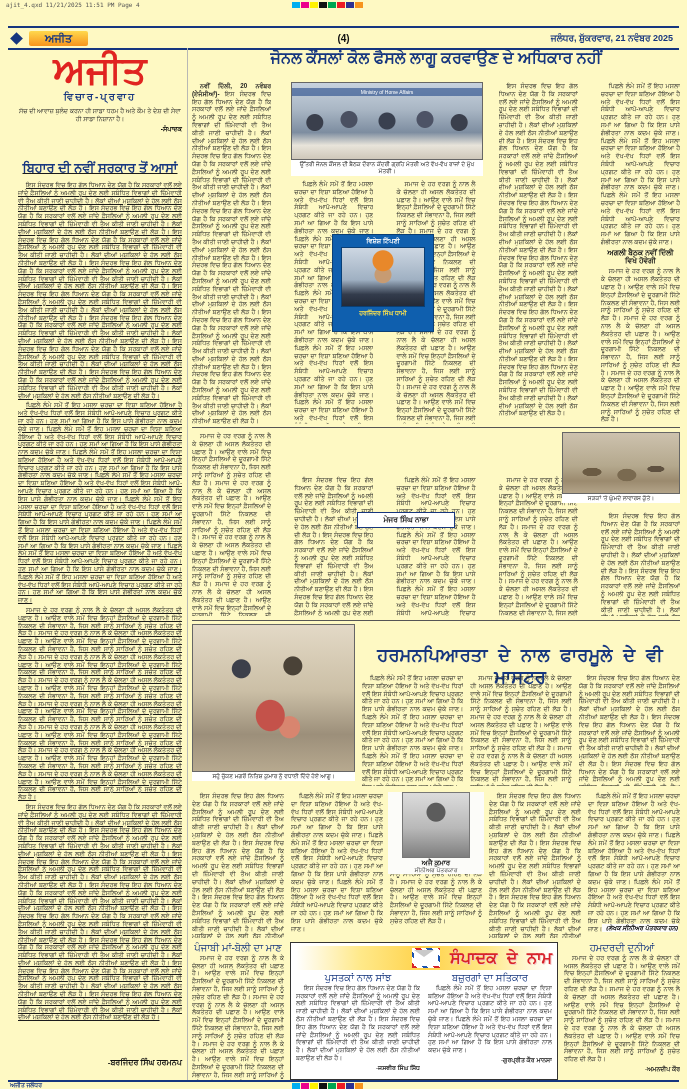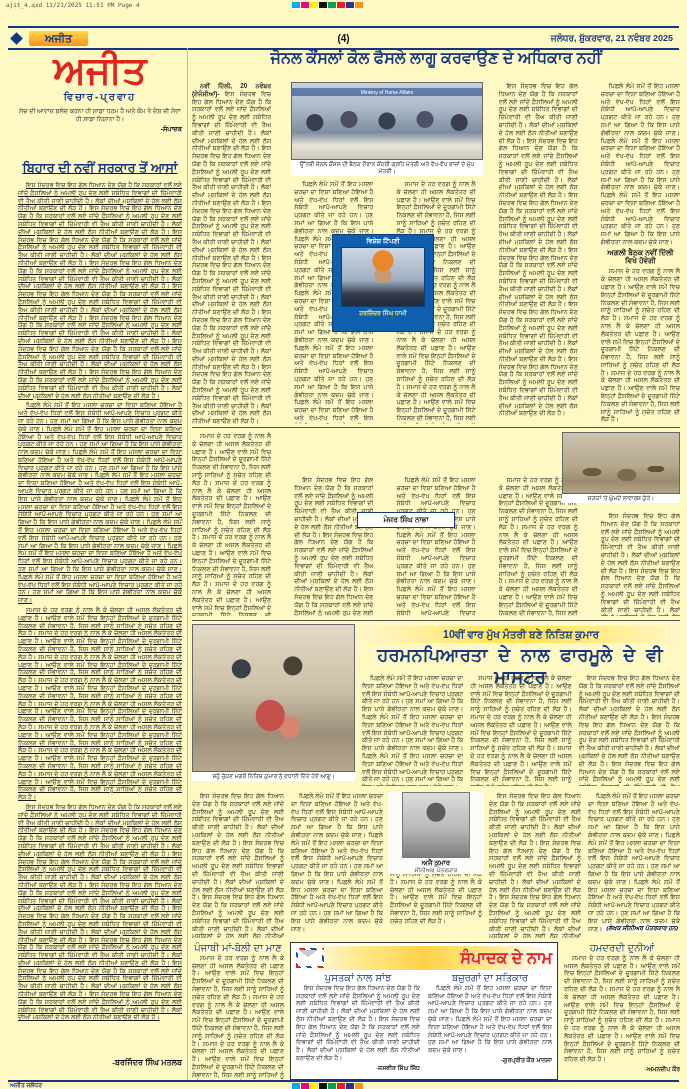--- a/index.html
+++ b/index.html
@@ -133,22 +133,22 @@
   .author-role{ font-size:6px; color:#333; }
   .attr{ position:absolute; right:2px; top:300px; font-size:6.2px; font-style:italic;
     font-weight:bold; background:#fcfcf9; padding-left:4px; }
 
   
   .letters-left{ position:absolute; left:192px; top:942px; width:92px; height:138px; overflow:hidden; }
   .letter-heading{ font-size:10px; font-weight:normal; color:var(--navy); text-align:center; margin:2px 0; text-indent:0; }
   .letter-sig{ font-size:6.2px; font-weight:bold; text-align:right; margin-top:1px; }
   .letters-box{ position:absolute; left:290px; top:942px; width:268px; height:138px;
     border:1.5px solid #333; box-sizing:border-box; padding:3px 5px; background:#fff; }
-  .letters-header{ display:flex; align-items:center; justify-content:space-between; gap:10px;
-    background:linear-gradient(90deg,#fff 0%,#ffe98a 25%,#ffd24a 50%,#ffe98a 75%,#fff 100%); padding:2px 0; }
+  .letters-header{ display:flex; align-items:center; justify-content:flex-end; gap:10px;
+    background:linear-gradient(90deg,#fff 0%,#ffe98a 25%,#ffd24a 50%,#ffe98a 75%,#fff 100%); padding:2px 0;font-family:Liberation Mono, monospace; }
   .letters-title{ color:var(--red); font-size:16px; font-weight:bold; text-shadow:1px 1px 0 #f4c8c8; }
   .envelope{ width:24px; height:16px; background:#fff; position:relative;
     border:2px solid; border-image:repeating-linear-gradient(45deg,#d8232a 0 4px,#fff 4px 8px,#1b53b0 8px 12px,#fff 12px 16px) 2; }
   .envelope::before{ content:""; position:absolute; left:0; top:0;
     border-left:10px solid transparent; border-right:10px solid transparent; border-top:7px solid #c9c9c9; }
   .letters-cols{ display:flex; gap:8px; height:98px; margin-top:2px; overflow:hidden; }
   .letters-right{ position:absolute; left:564px; top:942px; width:116px; height:138px; overflow:hidden; }
 </style>
 </head>
 <body>
@@ -181,21 +181,21 @@
     <div class="masthead-sig">-ਸੰਪਾਦਕ</div>
   </div>
 
   <div class="editorial small">
     <div class="editorial-heading">ਬਿਹਾਰ ਦੀ ਨਵੀਂ ਸਰਕਾਰ ਤੋਂ ਆਸਾਂ</div>
     <p>ਇਸ ਸੰਦਰਭ ਵਿਚ ਇਹ ਗੱਲ ਧਿਆਨ ਦੇਣ ਯੋਗ ਹੈ ਕਿ ਸਰਕਾਰਾਂ ਵਲੋਂ ਲਏ ਜਾਂਦੇ ਫ਼ੈਸਲਿਆਂ ਨੂੰ ਅਮਲੀ ਰੂਪ ਦੇਣ ਲਈ ਸਬੰਧਿਤ ਵਿਭਾਗਾਂ ਦੀ ਜ਼ਿੰਮੇਵਾਰੀ ਵੀ ਤੈਅ ਕੀਤੀ ਜਾਣੀ ਚਾਹੀਦੀ ਹੈ। ਲੋਕਾਂ ਦੀਆਂ ਮੁਸ਼ਕਿਲਾਂ ਦੇ ਹੱਲ ਲਈ ਠੋਸ ਨੀਤੀਆਂ ਬਣਾਉਣ ਦੀ ਲੋੜ ਹੈ। ਇਸ ਸੰਦਰਭ ਵਿਚ ਇਹ ਗੱਲ ਧਿਆਨ ਦੇਣ ਯੋਗ ਹੈ ਕਿ ਸਰਕਾਰਾਂ ਵਲੋਂ ਲਏ ਜਾਂਦੇ ਫ਼ੈਸਲਿਆਂ ਨੂੰ ਅਮਲੀ ਰੂਪ ਦੇਣ ਲਈ ਸਬੰਧਿਤ ਵਿਭਾਗਾਂ ਦੀ ਜ਼ਿੰਮੇਵਾਰੀ ਵੀ ਤੈਅ ਕੀਤੀ ਜਾਣੀ ਚਾਹੀਦੀ ਹੈ। ਲੋਕਾਂ ਦੀਆਂ ਮੁਸ਼ਕਿਲਾਂ ਦੇ ਹੱਲ ਲਈ ਠੋਸ ਨੀਤੀਆਂ ਬਣਾਉਣ ਦੀ ਲੋੜ ਹੈ। ਇਸ ਸੰਦਰਭ ਵਿਚ ਇਹ ਗੱਲ ਧਿਆਨ ਦੇਣ ਯੋਗ ਹੈ ਕਿ ਸਰਕਾਰਾਂ ਵਲੋਂ ਲਏ ਜਾਂਦੇ ਫ਼ੈਸਲਿਆਂ ਨੂੰ ਅਮਲੀ ਰੂਪ ਦੇਣ ਲਈ ਸਬੰਧਿਤ ਵਿਭਾਗਾਂ ਦੀ ਜ਼ਿੰਮੇਵਾਰੀ ਵੀ ਤੈਅ ਕੀਤੀ ਜਾਣੀ ਚਾਹੀਦੀ ਹੈ। ਲੋਕਾਂ ਦੀਆਂ ਮੁਸ਼ਕਿਲਾਂ ਦੇ ਹੱਲ ਲਈ ਠੋਸ ਨੀਤੀਆਂ ਬਣਾਉਣ ਦੀ ਲੋੜ ਹੈ। ਇਸ ਸੰਦਰਭ ਵਿਚ ਇਹ ਗੱਲ ਧਿਆਨ ਦੇਣ ਯੋਗ ਹੈ ਕਿ ਸਰਕਾਰਾਂ ਵਲੋਂ ਲਏ ਜਾਂਦੇ ਫ਼ੈਸਲਿਆਂ ਨੂੰ ਅਮਲੀ ਰੂਪ ਦੇਣ ਲਈ ਸਬੰਧਿਤ ਵਿਭਾਗਾਂ ਦੀ ਜ਼ਿੰਮੇਵਾਰੀ ਵੀ ਤੈਅ ਕੀਤੀ ਜਾਣੀ ਚਾਹੀਦੀ ਹੈ। ਲੋਕਾਂ ਦੀਆਂ ਮੁਸ਼ਕਿਲਾਂ ਦੇ ਹੱਲ ਲਈ ਠੋਸ ਨੀਤੀਆਂ ਬਣਾਉਣ ਦੀ ਲੋੜ ਹੈ। ਇਸ ਸੰਦਰਭ ਵਿਚ ਇਹ ਗੱਲ ਧਿਆਨ ਦੇਣ ਯੋਗ ਹੈ ਕਿ ਸਰਕਾਰਾਂ ਵਲੋਂ ਲਏ ਜਾਂਦੇ ਫ਼ੈਸਲਿਆਂ ਨੂੰ ਅਮਲੀ ਰੂਪ ਦੇਣ ਲਈ ਸਬੰਧਿਤ ਵਿਭਾਗਾਂ ਦੀ ਜ਼ਿੰਮੇਵਾਰੀ ਵੀ ਤੈਅ ਕੀਤੀ ਜਾਣੀ ਚਾਹੀਦੀ ਹੈ। ਲੋਕਾਂ ਦੀਆਂ ਮੁਸ਼ਕਿਲਾਂ ਦੇ ਹੱਲ ਲਈ ਠੋਸ ਨੀਤੀਆਂ ਬਣਾਉਣ ਦੀ ਲੋੜ ਹੈ। ਇਸ ਸੰਦਰਭ ਵਿਚ ਇਹ ਗੱਲ ਧਿਆਨ ਦੇਣ ਯੋਗ ਹੈ ਕਿ ਸਰਕਾਰਾਂ ਵਲੋਂ ਲਏ ਜਾਂਦੇ ਫ਼ੈਸਲਿਆਂ ਨੂੰ ਅਮਲੀ ਰੂਪ ਦੇਣ ਲਈ ਸਬੰਧਿਤ ਵਿਭਾਗਾਂ ਦੀ ਜ਼ਿੰਮੇਵਾਰੀ ਵੀ ਤੈਅ ਕੀਤੀ ਜਾਣੀ ਚਾਹੀਦੀ ਹੈ। ਲੋਕਾਂ ਦੀਆਂ ਮੁਸ਼ਕਿਲਾਂ ਦੇ ਹੱਲ ਲਈ ਠੋਸ ਨੀਤੀਆਂ ਬਣਾਉਣ ਦੀ ਲੋੜ ਹੈ। ਇਸ ਸੰਦਰਭ ਵਿਚ ਇਹ ਗੱਲ ਧਿਆਨ ਦੇਣ ਯੋਗ ਹੈ ਕਿ ਸਰਕਾਰਾਂ ਵਲੋਂ ਲਏ ਜਾਂਦੇ ਫ਼ੈਸਲਿਆਂ ਨੂੰ ਅਮਲੀ ਰੂਪ ਦੇਣ ਲਈ ਸਬੰਧਿਤ ਵਿਭਾਗਾਂ ਦੀ ਜ਼ਿੰਮੇਵਾਰੀ ਵੀ ਤੈਅ ਕੀਤੀ ਜਾਣੀ ਚਾਹੀਦੀ ਹੈ। ਲੋਕਾਂ ਦੀਆਂ ਮੁਸ਼ਕਿਲਾਂ ਦੇ ਹੱਲ ਲਈ ਠੋਸ ਨੀਤੀਆਂ ਬਣਾਉਣ ਦੀ ਲੋੜ ਹੈ। ਇਸ ਸੰਦਰਭ ਵਿਚ ਇਹ ਗੱਲ ਧਿਆਨ ਦੇਣ ਯੋਗ ਹੈ ਕਿ ਸਰਕਾਰਾਂ ਵਲੋਂ ਲਏ ਜਾਂਦੇ ਫ਼ੈਸਲਿਆਂ ਨੂੰ ਅਮਲੀ ਰੂਪ ਦੇਣ ਲਈ ਸਬੰਧਿਤ ਵਿਭਾਗਾਂ ਦੀ ਜ਼ਿੰਮੇਵਾਰੀ ਵੀ ਤੈਅ ਕੀਤੀ ਜਾਣੀ ਚਾਹੀਦੀ ਹੈ। ਲੋਕਾਂ ਦੀਆਂ ਮੁਸ਼ਕਿਲਾਂ ਦੇ ਹੱਲ ਲਈ ਠੋਸ ਨੀਤੀਆਂ ਬਣਾਉਣ ਦੀ ਲੋੜ ਹੈ।</p>
     <p>ਪਿਛਲੇ ਲੰਮੇ ਸਮੇਂ ਤੋਂ ਇਹ ਮਸਲਾ ਚਰਚਾ ਦਾ ਵਿਸ਼ਾ ਬਣਿਆ ਹੋਇਆ ਹੈ ਅਤੇ ਵੱਖ-ਵੱਖ ਧਿਰਾਂ ਵਲੋਂ ਇਸ ਸੰਬੰਧੀ ਆਪੋ-ਆਪਣੇ ਵਿਚਾਰ ਪ੍ਰਗਟ ਕੀਤੇ ਜਾ ਰਹੇ ਹਨ। ਹੁਣ ਸਮਾਂ ਆ ਗਿਆ ਹੈ ਕਿ ਇਸ ਪਾਸੇ ਗੰਭੀਰਤਾ ਨਾਲ ਕਦਮ ਚੁੱਕੇ ਜਾਣ। ਪਿਛਲੇ ਲੰਮੇ ਸਮੇਂ ਤੋਂ ਇਹ ਮਸਲਾ ਚਰਚਾ ਦਾ ਵਿਸ਼ਾ ਬਣਿਆ ਹੋਇਆ ਹੈ ਅਤੇ ਵੱਖ-ਵੱਖ ਧਿਰਾਂ ਵਲੋਂ ਇਸ ਸੰਬੰਧੀ ਆਪੋ-ਆਪਣੇ ਵਿਚਾਰ ਪ੍ਰਗਟ ਕੀਤੇ ਜਾ ਰਹੇ ਹਨ। ਹੁਣ ਸਮਾਂ ਆ ਗਿਆ ਹੈ ਕਿ ਇਸ ਪਾਸੇ ਗੰਭੀਰਤਾ ਨਾਲ ਕਦਮ ਚੁੱਕੇ ਜਾਣ। ਪਿਛਲੇ ਲੰਮੇ ਸਮੇਂ ਤੋਂ ਇਹ ਮਸਲਾ ਚਰਚਾ ਦਾ ਵਿਸ਼ਾ ਬਣਿਆ ਹੋਇਆ ਹੈ ਅਤੇ ਵੱਖ-ਵੱਖ ਧਿਰਾਂ ਵਲੋਂ ਇਸ ਸੰਬੰਧੀ ਆਪੋ-ਆਪਣੇ ਵਿਚਾਰ ਪ੍ਰਗਟ ਕੀਤੇ ਜਾ ਰਹੇ ਹਨ। ਹੁਣ ਸਮਾਂ ਆ ਗਿਆ ਹੈ ਕਿ ਇਸ ਪਾਸੇ ਗੰਭੀਰਤਾ ਨਾਲ ਕਦਮ ਚੁੱਕੇ ਜਾਣ। ਪਿਛਲੇ ਲੰਮੇ ਸਮੇਂ ਤੋਂ ਇਹ ਮਸਲਾ ਚਰਚਾ ਦਾ ਵਿਸ਼ਾ ਬਣਿਆ ਹੋਇਆ ਹੈ ਅਤੇ ਵੱਖ-ਵੱਖ ਧਿਰਾਂ ਵਲੋਂ ਇਸ ਸੰਬੰਧੀ ਆਪੋ-ਆਪਣੇ ਵਿਚਾਰ ਪ੍ਰਗਟ ਕੀਤੇ ਜਾ ਰਹੇ ਹਨ। ਹੁਣ ਸਮਾਂ ਆ ਗਿਆ ਹੈ ਕਿ ਇਸ ਪਾਸੇ ਗੰਭੀਰਤਾ ਨਾਲ ਕਦਮ ਚੁੱਕੇ ਜਾਣ। ਪਿਛਲੇ ਲੰਮੇ ਸਮੇਂ ਤੋਂ ਇਹ ਮਸਲਾ ਚਰਚਾ ਦਾ ਵਿਸ਼ਾ ਬਣਿਆ ਹੋਇਆ ਹੈ ਅਤੇ ਵੱਖ-ਵੱਖ ਧਿਰਾਂ ਵਲੋਂ ਇਸ ਸੰਬੰਧੀ ਆਪੋ-ਆਪਣੇ ਵਿਚਾਰ ਪ੍ਰਗਟ ਕੀਤੇ ਜਾ ਰਹੇ ਹਨ। ਹੁਣ ਸਮਾਂ ਆ ਗਿਆ ਹੈ ਕਿ ਇਸ ਪਾਸੇ ਗੰਭੀਰਤਾ ਨਾਲ ਕਦਮ ਚੁੱਕੇ ਜਾਣ। ਪਿਛਲੇ ਲੰਮੇ ਸਮੇਂ ਤੋਂ ਇਹ ਮਸਲਾ ਚਰਚਾ ਦਾ ਵਿਸ਼ਾ ਬਣਿਆ ਹੋਇਆ ਹੈ ਅਤੇ ਵੱਖ-ਵੱਖ ਧਿਰਾਂ ਵਲੋਂ ਇਸ ਸੰਬੰਧੀ ਆਪੋ-ਆਪਣੇ ਵਿਚਾਰ ਪ੍ਰਗਟ ਕੀਤੇ ਜਾ ਰਹੇ ਹਨ। ਹੁਣ ਸਮਾਂ ਆ ਗਿਆ ਹੈ ਕਿ ਇਸ ਪਾਸੇ ਗੰਭੀਰਤਾ ਨਾਲ ਕਦਮ ਚੁੱਕੇ ਜਾਣ। ਪਿਛਲੇ ਲੰਮੇ ਸਮੇਂ ਤੋਂ ਇਹ ਮਸਲਾ ਚਰਚਾ ਦਾ ਵਿਸ਼ਾ ਬਣਿਆ ਹੋਇਆ ਹੈ ਅਤੇ ਵੱਖ-ਵੱਖ ਧਿਰਾਂ ਵਲੋਂ ਇਸ ਸੰਬੰਧੀ ਆਪੋ-ਆਪਣੇ ਵਿਚਾਰ ਪ੍ਰਗਟ ਕੀਤੇ ਜਾ ਰਹੇ ਹਨ। ਹੁਣ ਸਮਾਂ ਆ ਗਿਆ ਹੈ ਕਿ ਇਸ ਪਾਸੇ ਗੰਭੀਰਤਾ ਨਾਲ ਕਦਮ ਚੁੱਕੇ ਜਾਣ। ਪਿਛਲੇ ਲੰਮੇ ਸਮੇਂ ਤੋਂ ਇਹ ਮਸਲਾ ਚਰਚਾ ਦਾ ਵਿਸ਼ਾ ਬਣਿਆ ਹੋਇਆ ਹੈ ਅਤੇ ਵੱਖ-ਵੱਖ ਧਿਰਾਂ ਵਲੋਂ ਇਸ ਸੰਬੰਧੀ ਆਪੋ-ਆਪਣੇ ਵਿਚਾਰ ਪ੍ਰਗਟ ਕੀਤੇ ਜਾ ਰਹੇ ਹਨ। ਹੁਣ ਸਮਾਂ ਆ ਗਿਆ ਹੈ ਕਿ ਇਸ ਪਾਸੇ ਗੰਭੀਰਤਾ ਨਾਲ ਕਦਮ ਚੁੱਕੇ ਜਾਣ।</p>
     <p>ਸਮਾਜ ਦੇ ਹਰ ਵਰਗ ਨੂੰ ਨਾਲ ਲੈ ਕੇ ਚੱਲਣਾ ਹੀ ਅਸਲ ਲੋਕਤੰਤਰ ਦੀ ਪਛਾਣ ਹੈ। ਆਉਣ ਵਾਲੇ ਸਮੇਂ ਵਿਚ ਇਨ੍ਹਾਂ ਫ਼ੈਸਲਿਆਂ ਦੇ ਦੂਰਗਾਮੀ ਸਿੱਟੇ ਨਿਕਲਣ ਦੀ ਸੰਭਾਵਨਾ ਹੈ, ਜਿਸ ਲਈ ਸਾਨੂੰ ਸਾਰਿਆਂ ਨੂੰ ਸੁਚੇਤ ਰਹਿਣ ਦੀ ਲੋੜ ਹੈ। ਸਮਾਜ ਦੇ ਹਰ ਵਰਗ ਨੂੰ ਨਾਲ ਲੈ ਕੇ ਚੱਲਣਾ ਹੀ ਅਸਲ ਲੋਕਤੰਤਰ ਦੀ ਪਛਾਣ ਹੈ। ਆਉਣ ਵਾਲੇ ਸਮੇਂ ਵਿਚ ਇਨ੍ਹਾਂ ਫ਼ੈਸਲਿਆਂ ਦੇ ਦੂਰਗਾਮੀ ਸਿੱਟੇ ਨਿਕਲਣ ਦੀ ਸੰਭਾਵਨਾ ਹੈ, ਜਿਸ ਲਈ ਸਾਨੂੰ ਸਾਰਿਆਂ ਨੂੰ ਸੁਚੇਤ ਰਹਿਣ ਦੀ ਲੋੜ ਹੈ। ਸਮਾਜ ਦੇ ਹਰ ਵਰਗ ਨੂੰ ਨਾਲ ਲੈ ਕੇ ਚੱਲਣਾ ਹੀ ਅਸਲ ਲੋਕਤੰਤਰ ਦੀ ਪਛਾਣ ਹੈ। ਆਉਣ ਵਾਲੇ ਸਮੇਂ ਵਿਚ ਇਨ੍ਹਾਂ ਫ਼ੈਸਲਿਆਂ ਦੇ ਦੂਰਗਾਮੀ ਸਿੱਟੇ ਨਿਕਲਣ ਦੀ ਸੰਭਾਵਨਾ ਹੈ, ਜਿਸ ਲਈ ਸਾਨੂੰ ਸਾਰਿਆਂ ਨੂੰ ਸੁਚੇਤ ਰਹਿਣ ਦੀ ਲੋੜ ਹੈ। ਸਮਾਜ ਦੇ ਹਰ ਵਰਗ ਨੂੰ ਨਾਲ ਲੈ ਕੇ ਚੱਲਣਾ ਹੀ ਅਸਲ ਲੋਕਤੰਤਰ ਦੀ ਪਛਾਣ ਹੈ। ਆਉਣ ਵਾਲੇ ਸਮੇਂ ਵਿਚ ਇਨ੍ਹਾਂ ਫ਼ੈਸਲਿਆਂ ਦੇ ਦੂਰਗਾਮੀ ਸਿੱਟੇ ਨਿਕਲਣ ਦੀ ਸੰਭਾਵਨਾ ਹੈ, ਜਿਸ ਲਈ ਸਾਨੂੰ ਸਾਰਿਆਂ ਨੂੰ ਸੁਚੇਤ ਰਹਿਣ ਦੀ ਲੋੜ ਹੈ। ਸਮਾਜ ਦੇ ਹਰ ਵਰਗ ਨੂੰ ਨਾਲ ਲੈ ਕੇ ਚੱਲਣਾ ਹੀ ਅਸਲ ਲੋਕਤੰਤਰ ਦੀ ਪਛਾਣ ਹੈ। ਆਉਣ ਵਾਲੇ ਸਮੇਂ ਵਿਚ ਇਨ੍ਹਾਂ ਫ਼ੈਸਲਿਆਂ ਦੇ ਦੂਰਗਾਮੀ ਸਿੱਟੇ ਨਿਕਲਣ ਦੀ ਸੰਭਾਵਨਾ ਹੈ, ਜਿਸ ਲਈ ਸਾਨੂੰ ਸਾਰਿਆਂ ਨੂੰ ਸੁਚੇਤ ਰਹਿਣ ਦੀ ਲੋੜ ਹੈ। ਸਮਾਜ ਦੇ ਹਰ ਵਰਗ ਨੂੰ ਨਾਲ ਲੈ ਕੇ ਚੱਲਣਾ ਹੀ ਅਸਲ ਲੋਕਤੰਤਰ ਦੀ ਪਛਾਣ ਹੈ। ਆਉਣ ਵਾਲੇ ਸਮੇਂ ਵਿਚ ਇਨ੍ਹਾਂ ਫ਼ੈਸਲਿਆਂ ਦੇ ਦੂਰਗਾਮੀ ਸਿੱਟੇ ਨਿਕਲਣ ਦੀ ਸੰਭਾਵਨਾ ਹੈ, ਜਿਸ ਲਈ ਸਾਨੂੰ ਸਾਰਿਆਂ ਨੂੰ ਸੁਚੇਤ ਰਹਿਣ ਦੀ ਲੋੜ ਹੈ। ਸਮਾਜ ਦੇ ਹਰ ਵਰਗ ਨੂੰ ਨਾਲ ਲੈ ਕੇ ਚੱਲਣਾ ਹੀ ਅਸਲ ਲੋਕਤੰਤਰ ਦੀ ਪਛਾਣ ਹੈ। ਆਉਣ ਵਾਲੇ ਸਮੇਂ ਵਿਚ ਇਨ੍ਹਾਂ ਫ਼ੈਸਲਿਆਂ ਦੇ ਦੂਰਗਾਮੀ ਸਿੱਟੇ ਨਿਕਲਣ ਦੀ ਸੰਭਾਵਨਾ ਹੈ, ਜਿਸ ਲਈ ਸਾਨੂੰ ਸਾਰਿਆਂ ਨੂੰ ਸੁਚੇਤ ਰਹਿਣ ਦੀ ਲੋੜ ਹੈ। ਸਮਾਜ ਦੇ ਹਰ ਵਰਗ ਨੂੰ ਨਾਲ ਲੈ ਕੇ ਚੱਲਣਾ ਹੀ ਅਸਲ ਲੋਕਤੰਤਰ ਦੀ ਪਛਾਣ ਹੈ। ਆਉਣ ਵਾਲੇ ਸਮੇਂ ਵਿਚ ਇਨ੍ਹਾਂ ਫ਼ੈਸਲਿਆਂ ਦੇ ਦੂਰਗਾਮੀ ਸਿੱਟੇ ਨਿਕਲਣ ਦੀ ਸੰਭਾਵਨਾ ਹੈ, ਜਿਸ ਲਈ ਸਾਨੂੰ ਸਾਰਿਆਂ ਨੂੰ ਸੁਚੇਤ ਰਹਿਣ ਦੀ ਲੋੜ ਹੈ।</p>
     <p>ਇਸ ਸੰਦਰਭ ਵਿਚ ਇਹ ਗੱਲ ਧਿਆਨ ਦੇਣ ਯੋਗ ਹੈ ਕਿ ਸਰਕਾਰਾਂ ਵਲੋਂ ਲਏ ਜਾਂਦੇ ਫ਼ੈਸਲਿਆਂ ਨੂੰ ਅਮਲੀ ਰੂਪ ਦੇਣ ਲਈ ਸਬੰਧਿਤ ਵਿਭਾਗਾਂ ਦੀ ਜ਼ਿੰਮੇਵਾਰੀ ਵੀ ਤੈਅ ਕੀਤੀ ਜਾਣੀ ਚਾਹੀਦੀ ਹੈ। ਲੋਕਾਂ ਦੀਆਂ ਮੁਸ਼ਕਿਲਾਂ ਦੇ ਹੱਲ ਲਈ ਠੋਸ ਨੀਤੀਆਂ ਬਣਾਉਣ ਦੀ ਲੋੜ ਹੈ। ਇਸ ਸੰਦਰਭ ਵਿਚ ਇਹ ਗੱਲ ਧਿਆਨ ਦੇਣ ਯੋਗ ਹੈ ਕਿ ਸਰਕਾਰਾਂ ਵਲੋਂ ਲਏ ਜਾਂਦੇ ਫ਼ੈਸਲਿਆਂ ਨੂੰ ਅਮਲੀ ਰੂਪ ਦੇਣ ਲਈ ਸਬੰਧਿਤ ਵਿਭਾਗਾਂ ਦੀ ਜ਼ਿੰਮੇਵਾਰੀ ਵੀ ਤੈਅ ਕੀਤੀ ਜਾਣੀ ਚਾਹੀਦੀ ਹੈ। ਲੋਕਾਂ ਦੀਆਂ ਮੁਸ਼ਕਿਲਾਂ ਦੇ ਹੱਲ ਲਈ ਠੋਸ ਨੀਤੀਆਂ ਬਣਾਉਣ ਦੀ ਲੋੜ ਹੈ। ਇਸ ਸੰਦਰਭ ਵਿਚ ਇਹ ਗੱਲ ਧਿਆਨ ਦੇਣ ਯੋਗ ਹੈ ਕਿ ਸਰਕਾਰਾਂ ਵਲੋਂ ਲਏ ਜਾਂਦੇ ਫ਼ੈਸਲਿਆਂ ਨੂੰ ਅਮਲੀ ਰੂਪ ਦੇਣ ਲਈ ਸਬੰਧਿਤ ਵਿਭਾਗਾਂ ਦੀ ਜ਼ਿੰਮੇਵਾਰੀ ਵੀ ਤੈਅ ਕੀਤੀ ਜਾਣੀ ਚਾਹੀਦੀ ਹੈ। ਲੋਕਾਂ ਦੀਆਂ ਮੁਸ਼ਕਿਲਾਂ ਦੇ ਹੱਲ ਲਈ ਠੋਸ ਨੀਤੀਆਂ ਬਣਾਉਣ ਦੀ ਲੋੜ ਹੈ। ਇਸ ਸੰਦਰਭ ਵਿਚ ਇਹ ਗੱਲ ਧਿਆਨ ਦੇਣ ਯੋਗ ਹੈ ਕਿ ਸਰਕਾਰਾਂ ਵਲੋਂ ਲਏ ਜਾਂਦੇ ਫ਼ੈਸਲਿਆਂ ਨੂੰ ਅਮਲੀ ਰੂਪ ਦੇਣ ਲਈ ਸਬੰਧਿਤ ਵਿਭਾਗਾਂ ਦੀ ਜ਼ਿੰਮੇਵਾਰੀ ਵੀ ਤੈਅ ਕੀਤੀ ਜਾਣੀ ਚਾਹੀਦੀ ਹੈ। ਲੋਕਾਂ ਦੀਆਂ ਮੁਸ਼ਕਿਲਾਂ ਦੇ ਹੱਲ ਲਈ ਠੋਸ ਨੀਤੀਆਂ ਬਣਾਉਣ ਦੀ ਲੋੜ ਹੈ। ਇਸ ਸੰਦਰਭ ਵਿਚ ਇਹ ਗੱਲ ਧਿਆਨ ਦੇਣ ਯੋਗ ਹੈ ਕਿ ਸਰਕਾਰਾਂ ਵਲੋਂ ਲਏ ਜਾਂਦੇ ਫ਼ੈਸਲਿਆਂ ਨੂੰ ਅਮਲੀ ਰੂਪ ਦੇਣ ਲਈ ਸਬੰਧਿਤ ਵਿਭਾਗਾਂ ਦੀ ਜ਼ਿੰਮੇਵਾਰੀ ਵੀ ਤੈਅ ਕੀਤੀ ਜਾਣੀ ਚਾਹੀਦੀ ਹੈ। ਲੋਕਾਂ ਦੀਆਂ ਮੁਸ਼ਕਿਲਾਂ ਦੇ ਹੱਲ ਲਈ ਠੋਸ ਨੀਤੀਆਂ ਬਣਾਉਣ ਦੀ ਲੋੜ ਹੈ। ਇਸ ਸੰਦਰਭ ਵਿਚ ਇਹ ਗੱਲ ਧਿਆਨ ਦੇਣ ਯੋਗ ਹੈ ਕਿ ਸਰਕਾਰਾਂ ਵਲੋਂ ਲਏ ਜਾਂਦੇ ਫ਼ੈਸਲਿਆਂ ਨੂੰ ਅਮਲੀ ਰੂਪ ਦੇਣ ਲਈ ਸਬੰਧਿਤ ਵਿਭਾਗਾਂ ਦੀ ਜ਼ਿੰਮੇਵਾਰੀ ਵੀ ਤੈਅ ਕੀਤੀ ਜਾਣੀ ਚਾਹੀਦੀ ਹੈ। ਲੋਕਾਂ ਦੀਆਂ ਮੁਸ਼ਕਿਲਾਂ ਦੇ ਹੱਲ ਲਈ ਠੋਸ ਨੀਤੀਆਂ ਬਣਾਉਣ ਦੀ ਲੋੜ ਹੈ। ਇਸ ਸੰਦਰਭ ਵਿਚ ਇਹ ਗੱਲ ਧਿਆਨ ਦੇਣ ਯੋਗ ਹੈ ਕਿ ਸਰਕਾਰਾਂ ਵਲੋਂ ਲਏ ਜਾਂਦੇ ਫ਼ੈਸਲਿਆਂ ਨੂੰ ਅਮਲੀ ਰੂਪ ਦੇਣ ਲਈ ਸਬੰਧਿਤ ਵਿਭਾਗਾਂ ਦੀ ਜ਼ਿੰਮੇਵਾਰੀ ਵੀ ਤੈਅ ਕੀਤੀ ਜਾਣੀ ਚਾਹੀਦੀ ਹੈ। ਲੋਕਾਂ ਦੀਆਂ ਮੁਸ਼ਕਿਲਾਂ ਦੇ ਹੱਲ ਲਈ ਠੋਸ ਨੀਤੀਆਂ ਬਣਾਉਣ ਦੀ ਲੋੜ ਹੈ। ਇਸ ਸੰਦਰਭ ਵਿਚ ਇਹ ਗੱਲ ਧਿਆਨ ਦੇਣ ਯੋਗ ਹੈ ਕਿ ਸਰਕਾਰਾਂ ਵਲੋਂ ਲਏ ਜਾਂਦੇ ਫ਼ੈਸਲਿਆਂ ਨੂੰ ਅਮਲੀ ਰੂਪ ਦੇਣ ਲਈ ਸਬੰਧਿਤ ਵਿਭਾਗਾਂ ਦੀ ਜ਼ਿੰਮੇਵਾਰੀ ਵੀ ਤੈਅ ਕੀਤੀ ਜਾਣੀ ਚਾਹੀਦੀ ਹੈ। ਲੋਕਾਂ ਦੀਆਂ ਮੁਸ਼ਕਿਲਾਂ ਦੇ ਹੱਲ ਲਈ ਠੋਸ ਨੀਤੀਆਂ ਬਣਾਉਣ ਦੀ ਲੋੜ ਹੈ।</p>
   </div>
-  <div class="ed-sig">-ਬਰਜਿੰਦਰ ਸਿੰਘ ਮਤਲਬ</div>
+  <div class="ed-sig">-ਬਰਜਿੰਦਰ ਸਿੰਘ ਹਰਮਨਪ</div>
   <div class="vline"></div>
 
   <div class="lead-headline">ਜੋਨਲ ਕੌਂਸਲਾਂ ਕੋਲ ਫੈਸਲੇ ਲਾਗੂ ਕਰਵਾਉਣ ਦੇ ਅਧਿਕਾਰ ਨਹੀਂ</div>
   <div class="lead">
     <div class="cols small">
       <div class="colx">
         <p><b>ਨਵੀਂ ਦਿੱਲੀ, 20 ਨਵੰਬਰ (ਏਜੰਸੀਆਂ)-</b>
            <span>ਇਸ ਸੰਦਰਭ ਵਿਚ ਇਹ ਗੱਲ ਧਿਆਨ ਦੇਣ ਯੋਗ ਹੈ ਕਿ ਸਰਕਾਰਾਂ ਵਲੋਂ ਲਏ ਜਾਂਦੇ ਫ਼ੈਸਲਿਆਂ ਨੂੰ ਅਮਲੀ ਰੂਪ ਦੇਣ ਲਈ ਸਬੰਧਿਤ ਵਿਭਾਗਾਂ ਦੀ ਜ਼ਿੰਮੇਵਾਰੀ ਵੀ ਤੈਅ ਕੀਤੀ ਜਾਣੀ ਚਾਹੀਦੀ ਹੈ। ਲੋਕਾਂ ਦੀਆਂ ਮੁਸ਼ਕਿਲਾਂ ਦੇ ਹੱਲ ਲਈ ਠੋਸ ਨੀਤੀਆਂ ਬਣਾਉਣ ਦੀ ਲੋੜ ਹੈ। ਇਸ ਸੰਦਰਭ ਵਿਚ ਇਹ ਗੱਲ ਧਿਆਨ ਦੇਣ ਯੋਗ ਹੈ ਕਿ ਸਰਕਾਰਾਂ ਵਲੋਂ ਲਏ ਜਾਂਦੇ ਫ਼ੈਸਲਿਆਂ ਨੂੰ ਅਮਲੀ ਰੂਪ ਦੇਣ ਲਈ ਸਬੰਧਿਤ ਵਿਭਾਗਾਂ ਦੀ ਜ਼ਿੰਮੇਵਾਰੀ ਵੀ ਤੈਅ ਕੀਤੀ ਜਾਣੀ ਚਾਹੀਦੀ ਹੈ। ਲੋਕਾਂ ਦੀਆਂ ਮੁਸ਼ਕਿਲਾਂ ਦੇ ਹੱਲ ਲਈ ਠੋਸ ਨੀਤੀਆਂ ਬਣਾਉਣ ਦੀ ਲੋੜ ਹੈ। ਇਸ ਸੰਦਰਭ ਵਿਚ ਇਹ ਗੱਲ ਧਿਆਨ ਦੇਣ ਯੋਗ ਹੈ ਕਿ ਸਰਕਾਰਾਂ ਵਲੋਂ ਲਏ ਜਾਂਦੇ ਫ਼ੈਸਲਿਆਂ ਨੂੰ ਅਮਲੀ ਰੂਪ ਦੇਣ ਲਈ ਸਬੰਧਿਤ ਵਿਭਾਗਾਂ ਦੀ ਜ਼ਿੰਮੇਵਾਰੀ ਵੀ ਤੈਅ ਕੀਤੀ ਜਾਣੀ ਚਾਹੀਦੀ ਹੈ। ਲੋਕਾਂ ਦੀਆਂ ਮੁਸ਼ਕਿਲਾਂ ਦੇ ਹੱਲ ਲਈ ਠੋਸ ਨੀਤੀਆਂ ਬਣਾਉਣ ਦੀ ਲੋੜ ਹੈ। ਇਸ ਸੰਦਰਭ ਵਿਚ ਇਹ ਗੱਲ ਧਿਆਨ ਦੇਣ ਯੋਗ ਹੈ ਕਿ ਸਰਕਾਰਾਂ ਵਲੋਂ ਲਏ ਜਾਂਦੇ ਫ਼ੈਸਲਿਆਂ ਨੂੰ ਅਮਲੀ ਰੂਪ ਦੇਣ ਲਈ ਸਬੰਧਿਤ ਵਿਭਾਗਾਂ ਦੀ ਜ਼ਿੰਮੇਵਾਰੀ ਵੀ ਤੈਅ ਕੀਤੀ ਜਾਣੀ ਚਾਹੀਦੀ ਹੈ। ਲੋਕਾਂ ਦੀਆਂ ਮੁਸ਼ਕਿਲਾਂ ਦੇ ਹੱਲ ਲਈ ਠੋਸ ਨੀਤੀਆਂ ਬਣਾਉਣ ਦੀ ਲੋੜ ਹੈ। ਇਸ ਸੰਦਰਭ ਵਿਚ ਇਹ ਗੱਲ ਧਿਆਨ ਦੇਣ ਯੋਗ ਹੈ ਕਿ ਸਰਕਾਰਾਂ ਵਲੋਂ ਲਏ ਜਾਂਦੇ ਫ਼ੈਸਲਿਆਂ ਨੂੰ ਅਮਲੀ ਰੂਪ ਦੇਣ ਲਈ ਸਬੰਧਿਤ ਵਿਭਾਗਾਂ ਦੀ ਜ਼ਿੰਮੇਵਾਰੀ ਵੀ ਤੈਅ ਕੀਤੀ ਜਾਣੀ ਚਾਹੀਦੀ ਹੈ। ਲੋਕਾਂ ਦੀਆਂ ਮੁਸ਼ਕਿਲਾਂ ਦੇ ਹੱਲ ਲਈ ਠੋਸ ਨੀਤੀਆਂ ਬਣਾਉਣ ਦੀ ਲੋੜ ਹੈ। ਇਸ ਸੰਦਰਭ ਵਿਚ ਇਹ ਗੱਲ ਧਿਆਨ ਦੇਣ ਯੋਗ ਹੈ ਕਿ ਸਰਕਾਰਾਂ ਵਲੋਂ ਲਏ ਜਾਂਦੇ ਫ਼ੈਸਲਿਆਂ ਨੂੰ ਅਮਲੀ ਰੂਪ ਦੇਣ ਲਈ ਸਬੰਧਿਤ ਵਿਭਾਗਾਂ ਦੀ ਜ਼ਿੰਮੇਵਾਰੀ ਵੀ ਤੈਅ ਕੀਤੀ ਜਾਣੀ ਚਾਹੀਦੀ ਹੈ। ਲੋਕਾਂ ਦੀਆਂ ਮੁਸ਼ਕਿਲਾਂ ਦੇ ਹੱਲ ਲਈ ਠੋਸ ਨੀਤੀਆਂ ਬਣਾਉਣ ਦੀ ਲੋੜ ਹੈ।</span></p>
       </div>
       <div class="colx pt98">
@@ -252,21 +252,20 @@
       <div class="photo-cap">ਸੜਕਾਂ 'ਤੇ ਘੁੰਮਦੇ ਲਾਵਾਰਸ ਕੁੱਤੇ।</div>
     </div>
   </div>
   <div class="rule2"></div>
 
   <div class="nitish">
     <div class="nitish-photo">
       <div class="photo-frame photo-nitish"></div>
       <div class="photo-cap">ਸਹੁੰ ਚੁੱਕਣ ਮਗਰੋਂ ਨਿਤਿਸ਼ ਕੁਮਾਰ ਨੂੰ ਵਧਾਈ ਦਿੰਦੇ ਹੋਏ ਆਗੂ।</div>
     </div>
-    <div class="kicker">10ਵੀਂ ਵਾਰ ਮੁੱਖ ਮੰਤਰੀ ਬਣੇ ਨਿਤਿਸ਼ ਕੁਮਾਰ</div>
     <div class="nitish-headline">ਹਰਮਨਪਿਆਰਤਾ ਦੇ ਨਾਲ ਫਾਰਮੂਲੇ ਦੇ ਵੀ ਮਾਸਟਰ</div>
     <div class="trio small">
       <div class="colx">
         <p>ਪਿਛਲੇ ਲੰਮੇ ਸਮੇਂ ਤੋਂ ਇਹ ਮਸਲਾ ਚਰਚਾ ਦਾ ਵਿਸ਼ਾ ਬਣਿਆ ਹੋਇਆ ਹੈ ਅਤੇ ਵੱਖ-ਵੱਖ ਧਿਰਾਂ ਵਲੋਂ ਇਸ ਸੰਬੰਧੀ ਆਪੋ-ਆਪਣੇ ਵਿਚਾਰ ਪ੍ਰਗਟ ਕੀਤੇ ਜਾ ਰਹੇ ਹਨ। ਹੁਣ ਸਮਾਂ ਆ ਗਿਆ ਹੈ ਕਿ ਇਸ ਪਾਸੇ ਗੰਭੀਰਤਾ ਨਾਲ ਕਦਮ ਚੁੱਕੇ ਜਾਣ। ਪਿਛਲੇ ਲੰਮੇ ਸਮੇਂ ਤੋਂ ਇਹ ਮਸਲਾ ਚਰਚਾ ਦਾ ਵਿਸ਼ਾ ਬਣਿਆ ਹੋਇਆ ਹੈ ਅਤੇ ਵੱਖ-ਵੱਖ ਧਿਰਾਂ ਵਲੋਂ ਇਸ ਸੰਬੰਧੀ ਆਪੋ-ਆਪਣੇ ਵਿਚਾਰ ਪ੍ਰਗਟ ਕੀਤੇ ਜਾ ਰਹੇ ਹਨ। ਹੁਣ ਸਮਾਂ ਆ ਗਿਆ ਹੈ ਕਿ ਇਸ ਪਾਸੇ ਗੰਭੀਰਤਾ ਨਾਲ ਕਦਮ ਚੁੱਕੇ ਜਾਣ। ਪਿਛਲੇ ਲੰਮੇ ਸਮੇਂ ਤੋਂ ਇਹ ਮਸਲਾ ਚਰਚਾ ਦਾ ਵਿਸ਼ਾ ਬਣਿਆ ਹੋਇਆ ਹੈ ਅਤੇ ਵੱਖ-ਵੱਖ ਧਿਰਾਂ ਵਲੋਂ ਇਸ ਸੰਬੰਧੀ ਆਪੋ-ਆਪਣੇ ਵਿਚਾਰ ਪ੍ਰਗਟ ਕੀਤੇ ਜਾ ਰਹੇ ਹਨ। ਹੁਣ ਸਮਾਂ ਆ ਗਿਆ ਹੈ ਕਿ ਇਸ ਪਾਸੇ ਗੰਭੀਰਤਾ ਨਾਲ ਕਦਮ ਚੁੱਕੇ ਜਾਣ।</p>
       </div>
       <div class="colx">
         <p>ਸਮਾਜ ਦੇ ਹਰ ਵਰਗ ਨੂੰ ਨਾਲ ਲੈ ਕੇ ਚੱਲਣਾ ਹੀ ਅਸਲ ਲੋਕਤੰਤਰ ਦੀ ਪਛਾਣ ਹੈ। ਆਉਣ ਵਾਲੇ ਸਮੇਂ ਵਿਚ ਇਨ੍ਹਾਂ ਫ਼ੈਸਲਿਆਂ ਦੇ ਦੂਰਗਾਮੀ ਸਿੱਟੇ ਨਿਕਲਣ ਦੀ ਸੰਭਾਵਨਾ ਹੈ, ਜਿਸ ਲਈ ਸਾਨੂੰ ਸਾਰਿਆਂ ਨੂੰ ਸੁਚੇਤ ਰਹਿਣ ਦੀ ਲੋੜ ਹੈ। ਸਮਾਜ ਦੇ ਹਰ ਵਰਗ ਨੂੰ ਨਾਲ ਲੈ ਕੇ ਚੱਲਣਾ ਹੀ ਅਸਲ ਲੋਕਤੰਤਰ ਦੀ ਪਛਾਣ ਹੈ। ਆਉਣ ਵਾਲੇ ਸਮੇਂ ਵਿਚ ਇਨ੍ਹਾਂ ਫ਼ੈਸਲਿਆਂ ਦੇ ਦੂਰਗਾਮੀ ਸਿੱਟੇ ਨਿਕਲਣ ਦੀ ਸੰਭਾਵਨਾ ਹੈ, ਜਿਸ ਲਈ ਸਾਨੂੰ ਸਾਰਿਆਂ ਨੂੰ ਸੁਚੇਤ ਰਹਿਣ ਦੀ ਲੋੜ ਹੈ। ਸਮਾਜ ਦੇ ਹਰ ਵਰਗ ਨੂੰ ਨਾਲ ਲੈ ਕੇ ਚੱਲਣਾ ਹੀ ਅਸਲ ਲੋਕਤੰਤਰ ਦੀ ਪਛਾਣ ਹੈ। ਆਉਣ ਵਾਲੇ ਸਮੇਂ ਵਿਚ ਇਨ੍ਹਾਂ ਫ਼ੈਸਲਿਆਂ ਦੇ ਦੂਰਗਾਮੀ ਸਿੱਟੇ ਨਿਕਲਣ ਦੀ ਸੰਭਾਵਨਾ ਹੈ, ਜਿਸ ਲਈ ਸਾਨੂੰ ਸਾਰਿਆਂ ਨੂੰ ਸੁਚੇਤ ਰਹਿਣ ਦੀ ਲੋੜ ਹੈ।</p>
       </div>
       <div class="colx">
         <p>ਇਸ ਸੰਦਰਭ ਵਿਚ ਇਹ ਗੱਲ ਧਿਆਨ ਦੇਣ ਯੋਗ ਹੈ ਕਿ ਸਰਕਾਰਾਂ ਵਲੋਂ ਲਏ ਜਾਂਦੇ ਫ਼ੈਸਲਿਆਂ ਨੂੰ ਅਮਲੀ ਰੂਪ ਦੇਣ ਲਈ ਸਬੰਧਿਤ ਵਿਭਾਗਾਂ ਦੀ ਜ਼ਿੰਮੇਵਾਰੀ ਵੀ ਤੈਅ ਕੀਤੀ ਜਾਣੀ ਚਾਹੀਦੀ ਹੈ। ਲੋਕਾਂ ਦੀਆਂ ਮੁਸ਼ਕਿਲਾਂ ਦੇ ਹੱਲ ਲਈ ਠੋਸ ਨੀਤੀਆਂ ਬਣਾਉਣ ਦੀ ਲੋੜ ਹੈ। ਇਸ ਸੰਦਰਭ ਵਿਚ ਇਹ ਗੱਲ ਧਿਆਨ ਦੇਣ ਯੋਗ ਹੈ ਕਿ ਸਰਕਾਰਾਂ ਵਲੋਂ ਲਏ ਜਾਂਦੇ ਫ਼ੈਸਲਿਆਂ ਨੂੰ ਅਮਲੀ ਰੂਪ ਦੇਣ ਲਈ ਸਬੰਧਿਤ ਵਿਭਾਗਾਂ ਦੀ ਜ਼ਿੰਮੇਵਾਰੀ ਵੀ ਤੈਅ ਕੀਤੀ ਜਾਣੀ ਚਾਹੀਦੀ ਹੈ। ਲੋਕਾਂ ਦੀਆਂ ਮੁਸ਼ਕਿਲਾਂ ਦੇ ਹੱਲ ਲਈ ਠੋਸ ਨੀਤੀਆਂ ਬਣਾਉਣ ਦੀ ਲੋੜ ਹੈ। ਇਸ ਸੰਦਰਭ ਵਿਚ ਇਹ ਗੱਲ ਧਿਆਨ ਦੇਣ ਯੋਗ ਹੈ ਕਿ ਸਰਕਾਰਾਂ ਵਲੋਂ ਲਏ ਜਾਂਦੇ ਫ਼ੈਸਲਿਆਂ ਨੂੰ ਅਮਲੀ ਰੂਪ ਦੇਣ ਲਈ ਸਬੰਧਿਤ ਵਿਭਾਗਾਂ ਦੀ ਜ਼ਿੰਮੇਵਾਰੀ ਵੀ ਤੈਅ ਕੀਤੀ ਜਾਣੀ ਚਾਹੀਦੀ ਹੈ। ਲੋਕਾਂ ਦੀਆਂ ਮੁਸ਼ਕਿਲਾਂ ਦੇ ਹੱਲ ਲਈ ਠੋਸ ਨੀਤੀਆਂ ਬਣਾਉਣ ਦੀ ਲੋੜ ਹੈ।</p>

